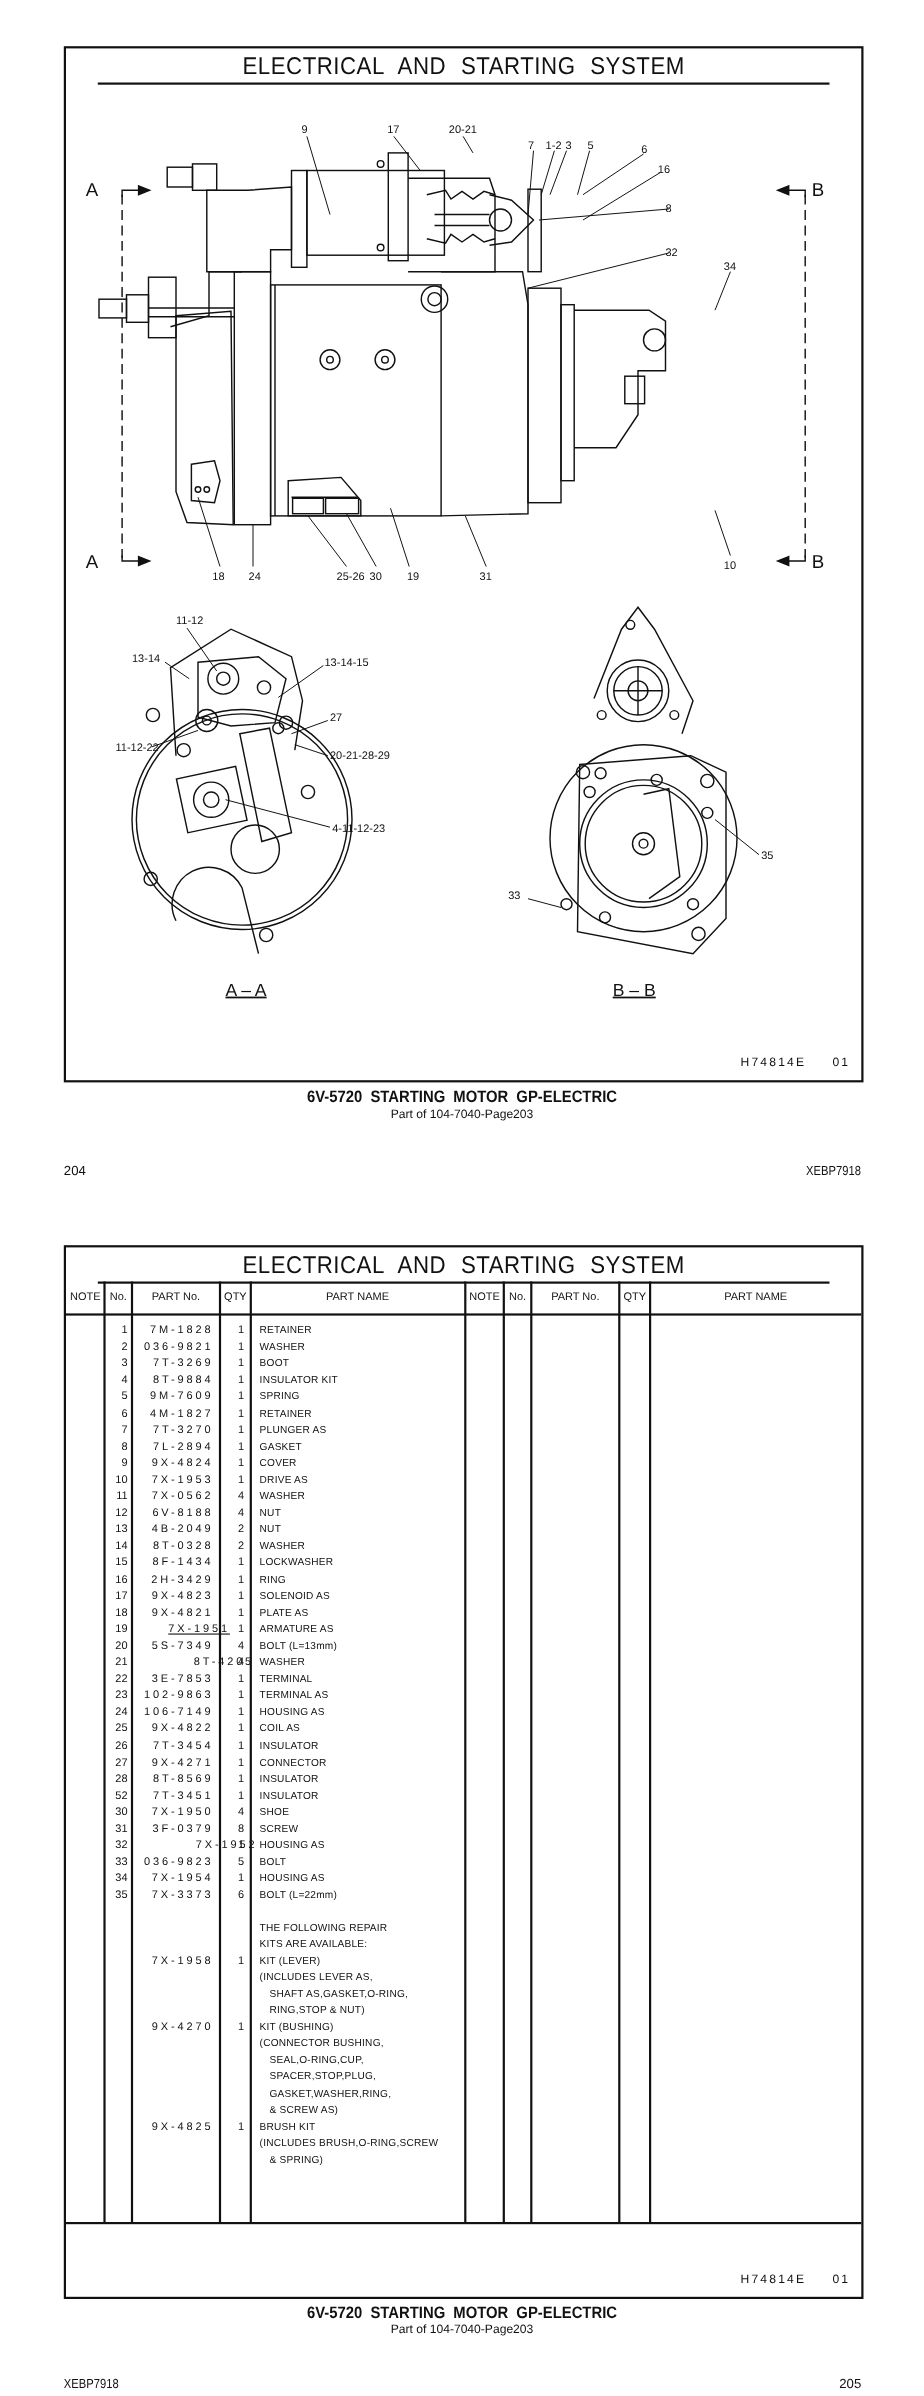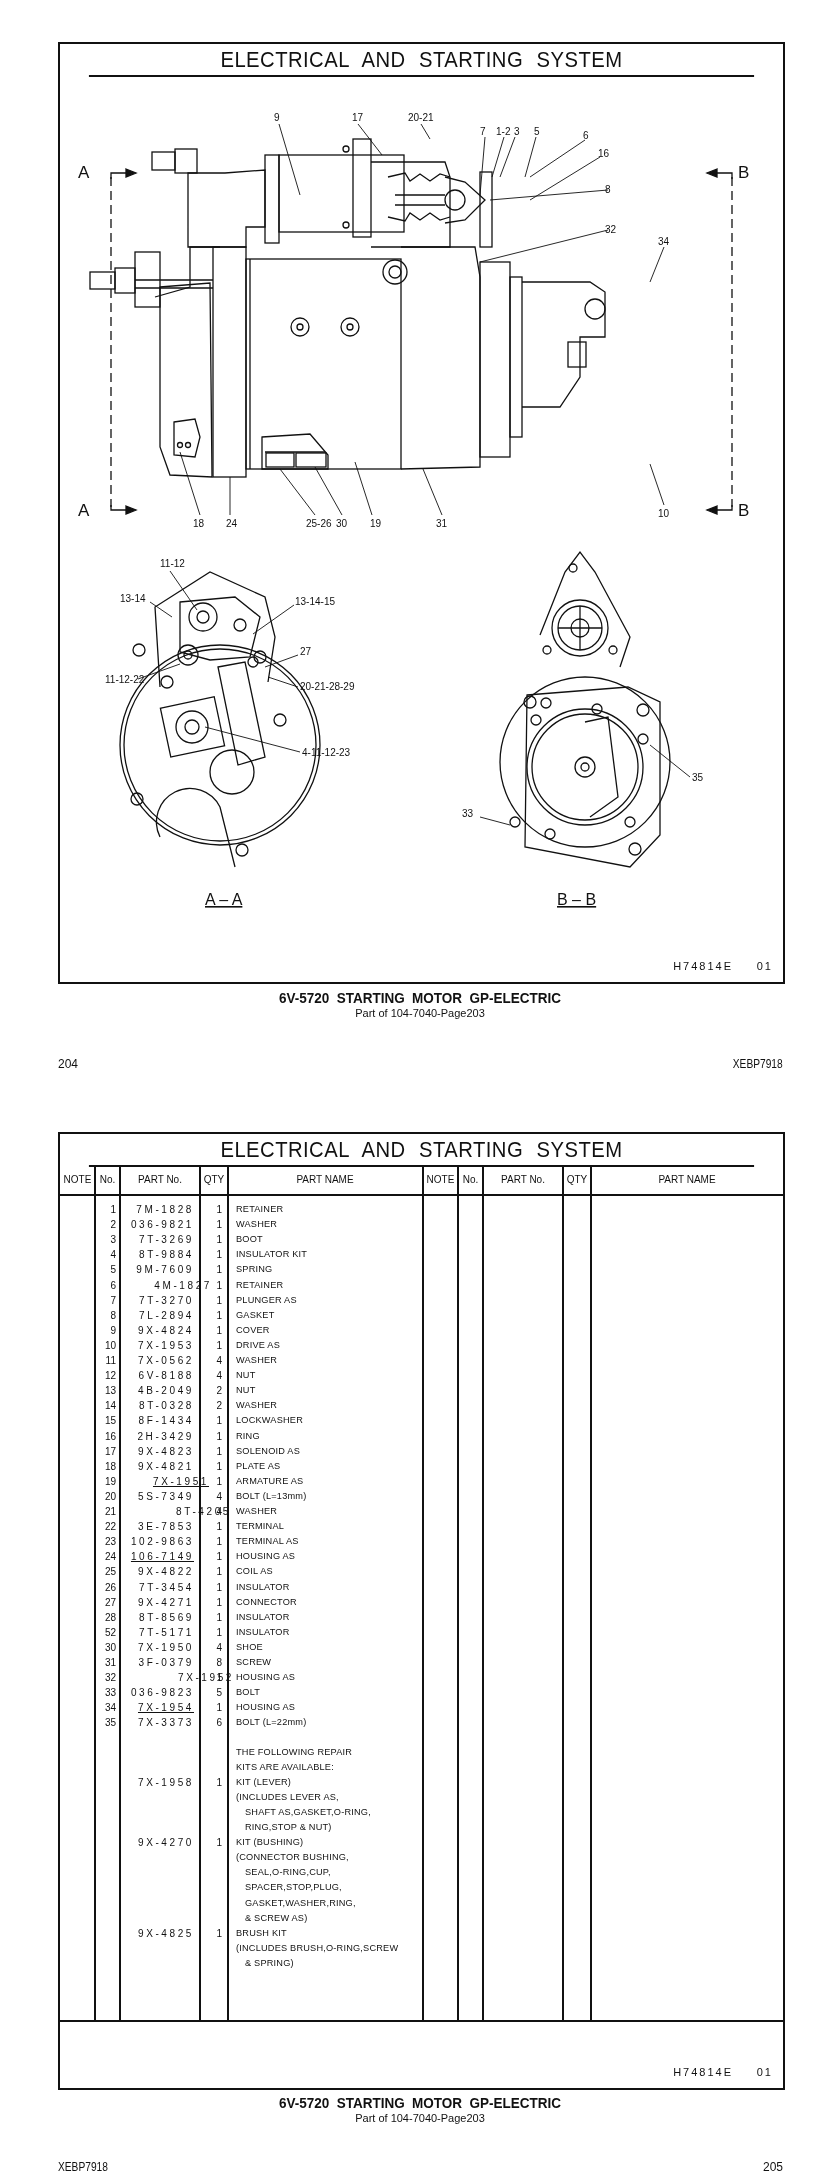--- a/index.html
+++ b/index.html
@@ -290,21 +290,21 @@
         <div class="c-name" style="left: 176px; top: 113.3px; position: absolute; height: 15px; line-height: 15px;">INSULATOR KIT</div>
       </div>
       <div>
         <div class="c-no" style="left: 36px; top: 128.4px; position: absolute; height: 15px; line-height: 15px;">5</div>
         <div class="c-pn" style="left: 62px; top: 128.4px; position: absolute; height: 15px; line-height: 15px;">9M-7609</div>
         <div class="c-qty" style="left: 140px; top: 128.4px; position: absolute; height: 15px; line-height: 15px;">1</div>
         <div class="c-name" style="left: 176px; top: 128.4px; position: absolute; height: 15px; line-height: 15px;">SPRING</div>
       </div>
       <div>
         <div class="c-no" style="left: 36px; top: 143.5px; position: absolute; height: 15px; line-height: 15px;">6</div>
-        <div class="c-pn" style="left: 62px; top: 143.5px; position: absolute; height: 15px; line-height: 15px; padding-left: 18px;">4M-1827</div>
+        <div class="c-pn" style="left: 62px; top: 143.5px; position: absolute; height: 15px; line-height: 15px;">4M-1827</div>
         <div class="c-qty" style="left: 140px; top: 143.5px; position: absolute; height: 15px; line-height: 15px;">1</div>
         <div class="c-name" style="left: 176px; top: 143.5px; position: absolute; height: 15px; line-height: 15px;">RETAINER</div>
       </div>
       <div>
         <div class="c-no" style="left: 36px; top: 158.6px; position: absolute; height: 15px; line-height: 15px;">7</div>
         <div class="c-pn" style="left: 62px; top: 158.6px; position: absolute; height: 15px; line-height: 15px;">7T-3270</div>
         <div class="c-qty" style="left: 140px; top: 158.6px; position: absolute; height: 15px; line-height: 15px;">1</div>
         <div class="c-name" style="left: 176px; top: 158.6px; position: absolute; height: 15px; line-height: 15px;">PLUNGER AS</div>
       </div>
       <div>
@@ -398,21 +398,21 @@
         <div class="c-name" style="left: 176px; top: 385.1px; position: absolute; height: 15px; line-height: 15px;">TERMINAL</div>
       </div>
       <div>
         <div class="c-no" style="left: 36px; top: 400.2px; position: absolute; height: 15px; line-height: 15px;">23</div>
         <div class="c-pn" style="left: 62px; top: 400.2px; position: absolute; height: 15px; line-height: 15px;">102-9863</div>
         <div class="c-qty" style="left: 140px; top: 400.2px; position: absolute; height: 15px; line-height: 15px;">1</div>
         <div class="c-name" style="left: 176px; top: 400.2px; position: absolute; height: 15px; line-height: 15px;">TERMINAL AS</div>
       </div>
       <div>
         <div class="c-no" style="left: 36px; top: 415.3px; position: absolute; height: 15px; line-height: 15px;">24</div>
-        <div class="c-pn" style="left: 62px; top: 415.3px; position: absolute; height: 15px; line-height: 15px; text-decoration: underline;">106-7149</div>
+        <div class="c-pn" style="left: 62px; top: 415.3px; position: absolute; height: 15px; line-height: 15px;">106-7149</div>
         <div class="c-qty" style="left: 140px; top: 415.3px; position: absolute; height: 15px; line-height: 15px;">1</div>
         <div class="c-name" style="left: 176px; top: 415.3px; position: absolute; height: 15px; line-height: 15px;">HOUSING AS</div>
       </div>
       <div>
         <div class="c-no" style="left: 36px; top: 430.4px; position: absolute; height: 15px; line-height: 15px;">25</div>
         <div class="c-pn" style="left: 62px; top: 430.4px; position: absolute; height: 15px; line-height: 15px;">9X-4822</div>
         <div class="c-qty" style="left: 140px; top: 430.4px; position: absolute; height: 15px; line-height: 15px;">1</div>
         <div class="c-name" style="left: 176px; top: 430.4px; position: absolute; height: 15px; line-height: 15px;">COIL AS</div>
       </div>
       <div>
@@ -428,21 +428,21 @@
         <div class="c-name" style="left: 176px; top: 460.6px; position: absolute; height: 15px; line-height: 15px;">CONNECTOR</div>
       </div>
       <div>
         <div class="c-no" style="left: 36px; top: 475.7px; position: absolute; height: 15px; line-height: 15px;">28</div>
         <div class="c-pn" style="left: 62px; top: 475.7px; position: absolute; height: 15px; line-height: 15px;">8T-8569</div>
         <div class="c-qty" style="left: 140px; top: 475.7px; position: absolute; height: 15px; line-height: 15px;">1</div>
         <div class="c-name" style="left: 176px; top: 475.7px; position: absolute; height: 15px; line-height: 15px;">INSULATOR</div>
       </div>
       <div>
         <div class="c-no" style="left: 36px; top: 490.8px; position: absolute; height: 15px; line-height: 15px;">52</div>
-        <div class="c-pn" style="left: 62px; top: 490.8px; position: absolute; height: 15px; line-height: 15px;">7T-5171</div>
+        <div class="c-pn" style="left: 62px; top: 490.8px; position: absolute; height: 15px; line-height: 15px;">7T-3451</div>
         <div class="c-qty" style="left: 140px; top: 490.8px; position: absolute; height: 15px; line-height: 15px;">1</div>
         <div class="c-name" style="left: 176px; top: 490.8px; position: absolute; height: 15px; line-height: 15px;">INSULATOR</div>
       </div>
       <div>
         <div class="c-no" style="left: 36px; top: 505.9px; position: absolute; height: 15px; line-height: 15px;">30</div>
         <div class="c-pn" style="left: 62px; top: 505.9px; position: absolute; height: 15px; line-height: 15px;">7X-1950</div>
         <div class="c-qty" style="left: 140px; top: 505.9px; position: absolute; height: 15px; line-height: 15px;">4</div>
         <div class="c-name" style="left: 176px; top: 505.9px; position: absolute; height: 15px; line-height: 15px;">SHOE</div>
       </div>
       <div>
@@ -458,21 +458,21 @@
         <div class="c-name" style="left: 176px; top: 536.1px; position: absolute; height: 15px; line-height: 15px;">HOUSING AS</div>
       </div>
       <div>
         <div class="c-no" style="left: 36px; top: 551.2px; position: absolute; height: 15px; line-height: 15px;">33</div>
         <div class="c-pn" style="left: 62px; top: 551.2px; position: absolute; height: 15px; line-height: 15px;">036-9823</div>
         <div class="c-qty" style="left: 140px; top: 551.2px; position: absolute; height: 15px; line-height: 15px;">5</div>
         <div class="c-name" style="left: 176px; top: 551.2px; position: absolute; height: 15px; line-height: 15px;">BOLT</div>
       </div>
       <div>
         <div class="c-no" style="left: 36px; top: 566.3px; position: absolute; height: 15px; line-height: 15px;">34</div>
-        <div class="c-pn" style="left: 62px; top: 566.3px; position: absolute; height: 15px; line-height: 15px; text-decoration: underline;">7X-1954</div>
+        <div class="c-pn" style="left: 62px; top: 566.3px; position: absolute; height: 15px; line-height: 15px;">7X-1954</div>
         <div class="c-qty" style="left: 140px; top: 566.3px; position: absolute; height: 15px; line-height: 15px;">1</div>
         <div class="c-name" style="left: 176px; top: 566.3px; position: absolute; height: 15px; line-height: 15px;">HOUSING AS</div>
       </div>
       <div>
         <div class="c-no" style="left: 36px; top: 581.4px; position: absolute; height: 15px; line-height: 15px;">35</div>
         <div class="c-pn" style="left: 62px; top: 581.4px; position: absolute; height: 15px; line-height: 15px;">7X-3373</div>
         <div class="c-qty" style="left: 140px; top: 581.4px; position: absolute; height: 15px; line-height: 15px;">6</div>
         <div class="c-name" style="left: 176px; top: 581.4px; position: absolute; height: 15px; line-height: 15px;">BOLT (L=22mm)</div>
       </div>
       <div class="c-name" style="left: 176px; top: 610.5px; position: absolute; height: 15px; line-height: 15px;">THE FOLLOWING REPAIR</div>

